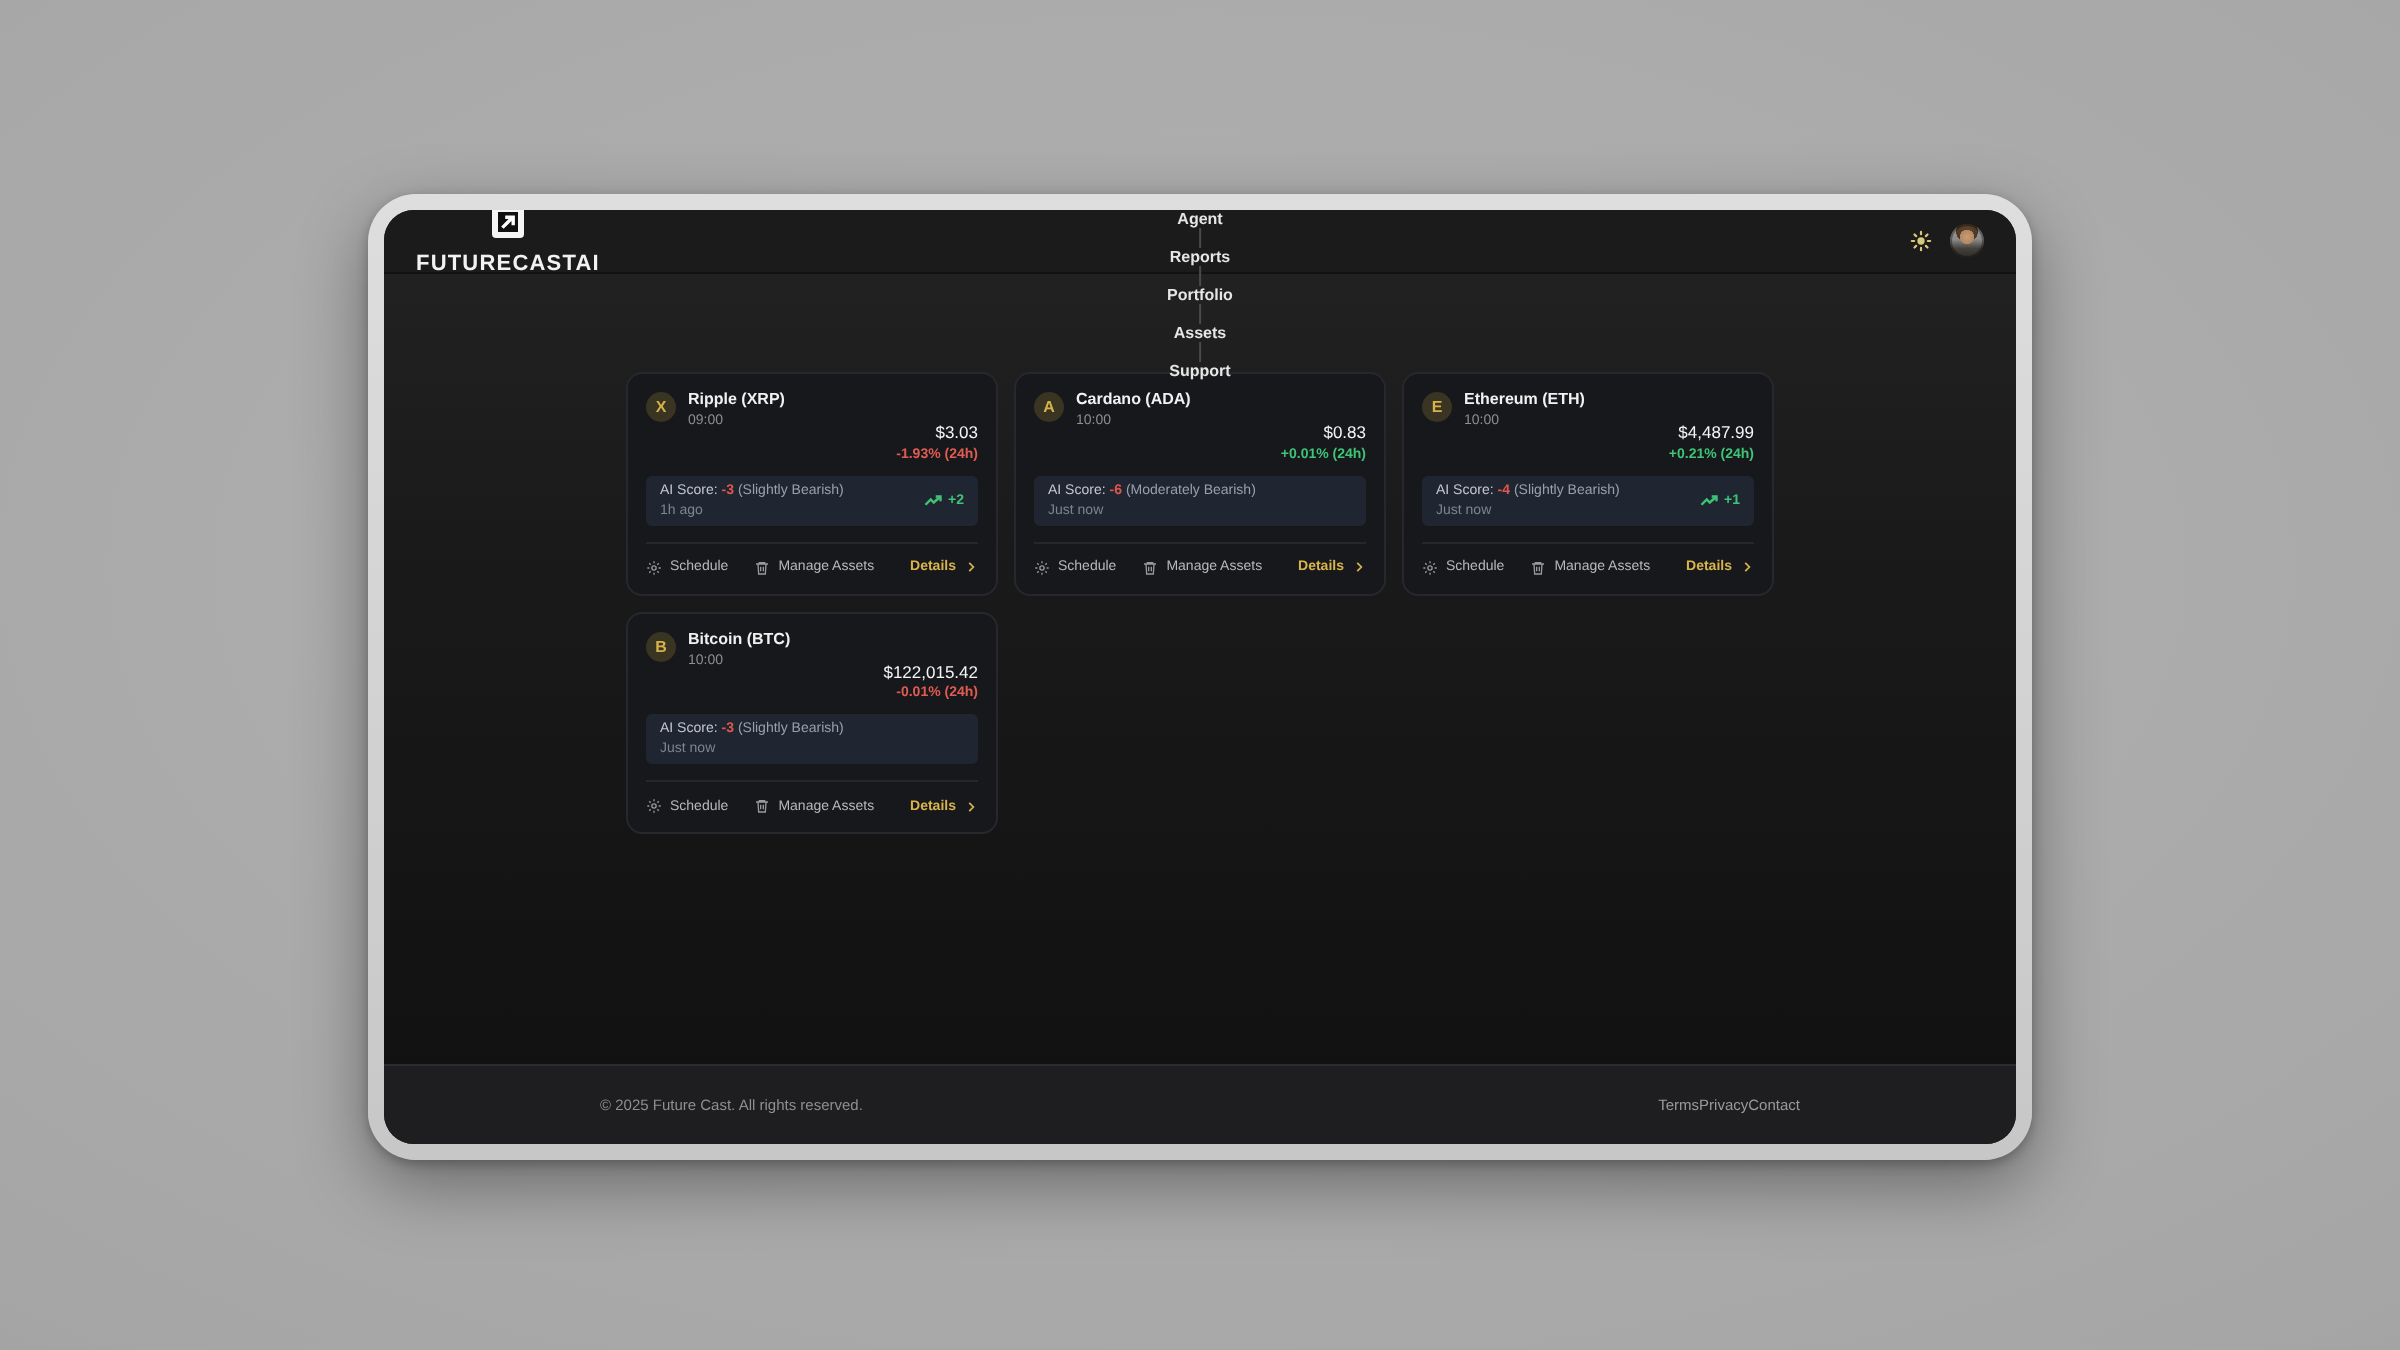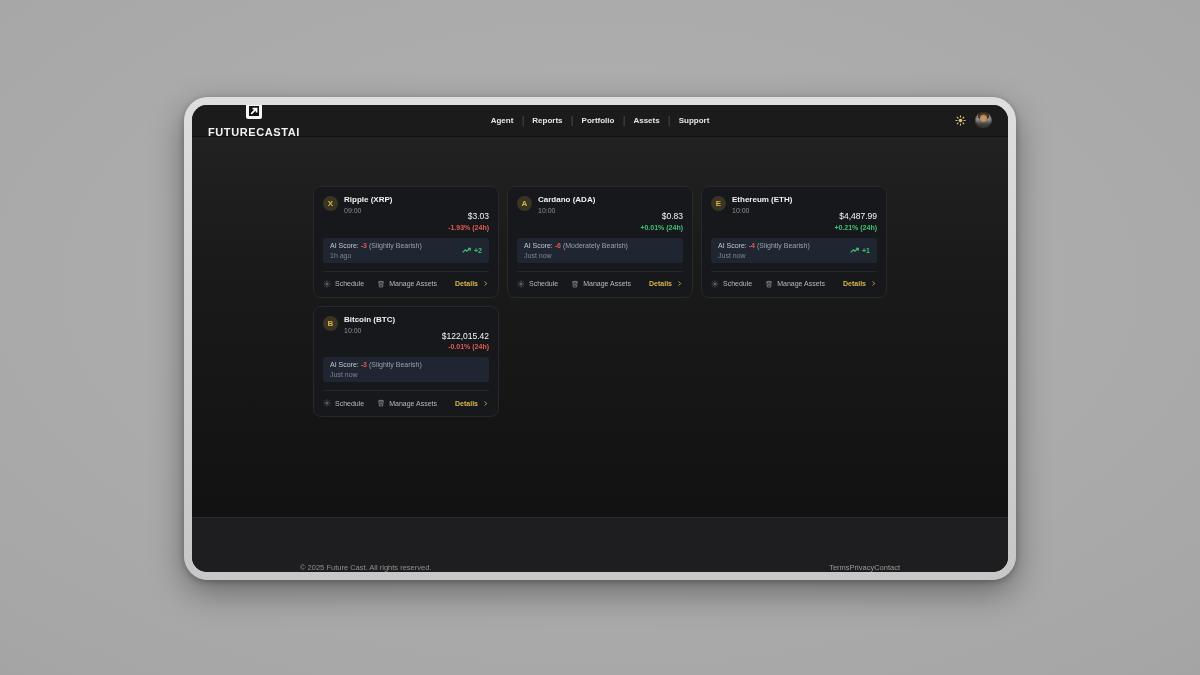--- a/index.html
+++ b/index.html
@@ -32,21 +32,21 @@
   .brand { display:flex; align-items:center; gap:7px;flex-direction:column; }
   .logo-mark {
     width:16px; height:16px; background:#f5f5f5; border-radius:2px;
     display:flex; align-items:center; justify-content:center;
   }
   .logo-mark svg { display:block; }
   .brand-name { color:#f2f2f2; font-size:11px; font-weight:800; letter-spacing:.6px; }
 
   .nav {
     position:absolute; left:50%; transform:translateX(-50%);
-    display:flex; align-items:center; height:100%;
+    display:flex; align-items:center; height:100%;flex-direction:column;
   }
   .nav-item {
     color:#e6e6e6; font-size:8px; font-weight:700; padding:0 9px; cursor:pointer;
     display:flex; align-items:center; height:100%;
   }
   .nav-sep { width:1px; height:10px; background:#4a4a4a; flex:none; }
 
   .top-right { margin-left:auto; display:flex; align-items:center; gap:9px; }
   .sun-btn { width:12px; height:12px; display:flex; align-items:center; justify-content:center; cursor:pointer; }
   .avatar {
@@ -102,22 +102,22 @@
 
   .card-divider { border-top:1px solid #26272c; margin:8px 9px 0; }
 
   .actions { display:flex; align-items:center; padding:8px 9px 9px; gap:13px; }
   .action { display:flex; align-items:center; gap:4px; color:#b9b9b9; font-size:7px; cursor:pointer; }
   .action svg { flex:none; }
   .details { margin-left:auto; display:flex; align-items:center; gap:4px; color:#d8b44b; font-size:7px; font-weight:700; cursor:pointer; }
 
   
   .footer {
-    flex:none; height:55px; background:#1e1e20; border-top:1px solid #2b2b2e;
-    display:flex; align-items:flex-end; justify-content:space-between; padding:0 108px;
+    flex:none; height:40px; background:#1e1e20; border-top:1px solid #2b2b2e;
+    display:flex; align-items:center; justify-content:space-between; padding:0 108px;
   }
   .copyright { color:#8f8f8f; font-size:7.5px; }
   .footer-links { display:flex; }
   .footer-link { color:#9a9a9a; font-size:7.5px; cursor:pointer; text-decoration:none; }
 </style>
 </head>
 <body>
 
 <div class="frame">
   <div class="app">

